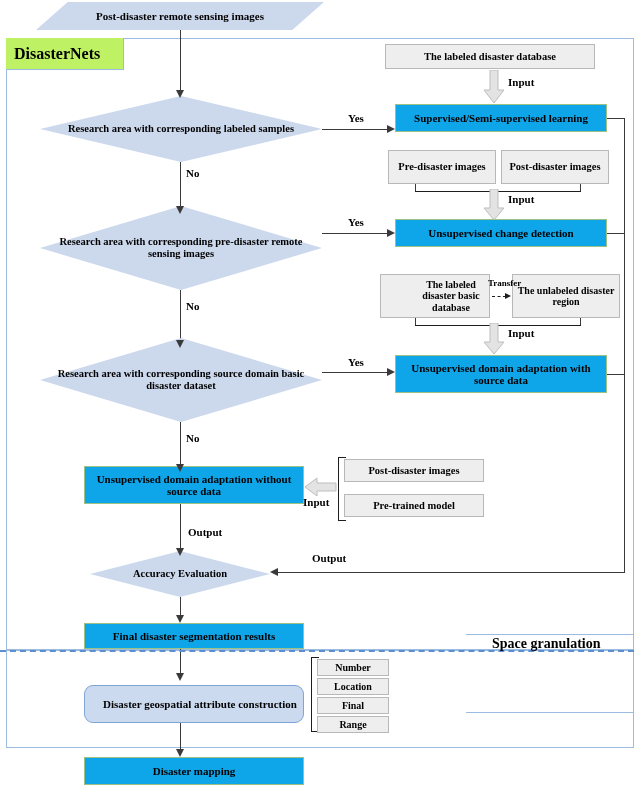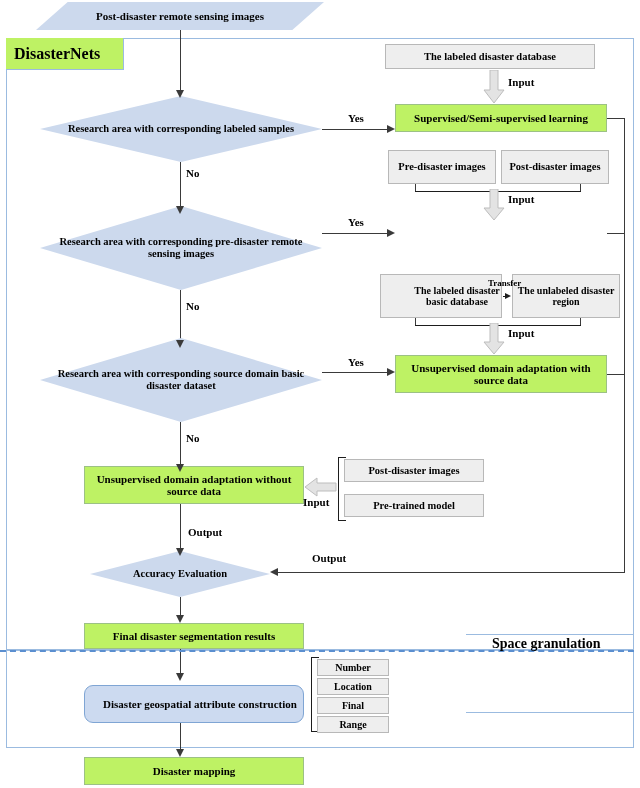--- a/index.html
+++ b/index.html
@@ -16,21 +16,21 @@
     display:flex;align-items:center;justify-content:center;
     text-align:center;
     font-weight:bold;
     color:#000;
     line-height:1.12;
     z-index:4;
   }
 
   
   .green{
-    background:#bef264;
+    background:#0ea5e9;
     border:1px solid #9cc185;
     font-size:11px;
   }
   
   .grey{
     background:#eeeeee;
     border:1px solid #b8b8b8;
     font-size:10.5px;
   }
   
@@ -204,36 +204,37 @@
 
   <div class="vline-thin" style="left:415px;top:184px;height:8px;"></div>
   <div class="vline-thin" style="left:580px;top:184px;height:8px;"></div>
   <div class="underbar" style="left:415px;top:191px;width:166px;"></div>
 
   <svg class="blockarrow-down" style="left:483px;top:189px;" width="22" height="32" viewBox="0 0 22 32">
     <polygon points="7,0 15,0 15,19 21,19 11,31 1,19 7,19" fill="#e3e3e3" stroke="#bdbdbd" stroke-width="1"></polygon>
   </svg>
   <div class="edgelabel" style="left:508px;top:193px;">Input</div>
 
+  <div class="node green" style="left:395px;top:219px;width:212px;height:28px;">Unsupervised change detection</div>
   <div class="hline" style="left:607px;top:233px;width:18px;"></div>
 
   <div class="diamond" style="left:40px;top:338px;width:282px;height:84px;">
     <div class="dshape"></div>
     <div class="dtext">Research area with corresponding source domain basic disaster dataset</div>
   </div>
 
   <div class="hline" style="left:322px;top:372px;width:66px;"></div>
   <div class="arrow-right" style="left:387px;top:367.5px;"></div>
   <div class="edgelabel" style="left:348px;top:356px;">Yes</div>
 
   <div class="vline" style="left:180px;top:422px;height:44px;"></div>
   <div class="arrow-down" style="left:176px;top:464px;"></div>
   <div class="edgelabel" style="left:186px;top:432px;">No</div>
 
-  <div class="node grey" style="left:380px;top:274px;width:122px;height:44px;font-size:10px;padding-left:32px;">The labeled disaster basic database</div>
+  <div class="node grey" style="left:380px;top:274px;width:110px;height:44px;font-size:10px;padding-left:32px;">The labeled disaster basic database</div>
   <div class="node grey" style="left:512px;top:274px;width:108px;height:44px;font-size:10px;">The unlabeled disaster region</div>
 
   <div class="dashline" style="left:492px;top:296px;width:14px;"></div>
   <div class="arrow-right-sm" style="left:505px;top:292.5px;"></div>
   <div class="edgelabel small" style="left:488px;top:278px;">Transfer</div>
 
   <div class="vline-thin" style="left:415px;top:318px;height:8px;"></div>
   <div class="vline-thin" style="left:580px;top:318px;height:8px;"></div>
   <div class="underbar" style="left:415px;top:325px;width:166px;"></div>
 

